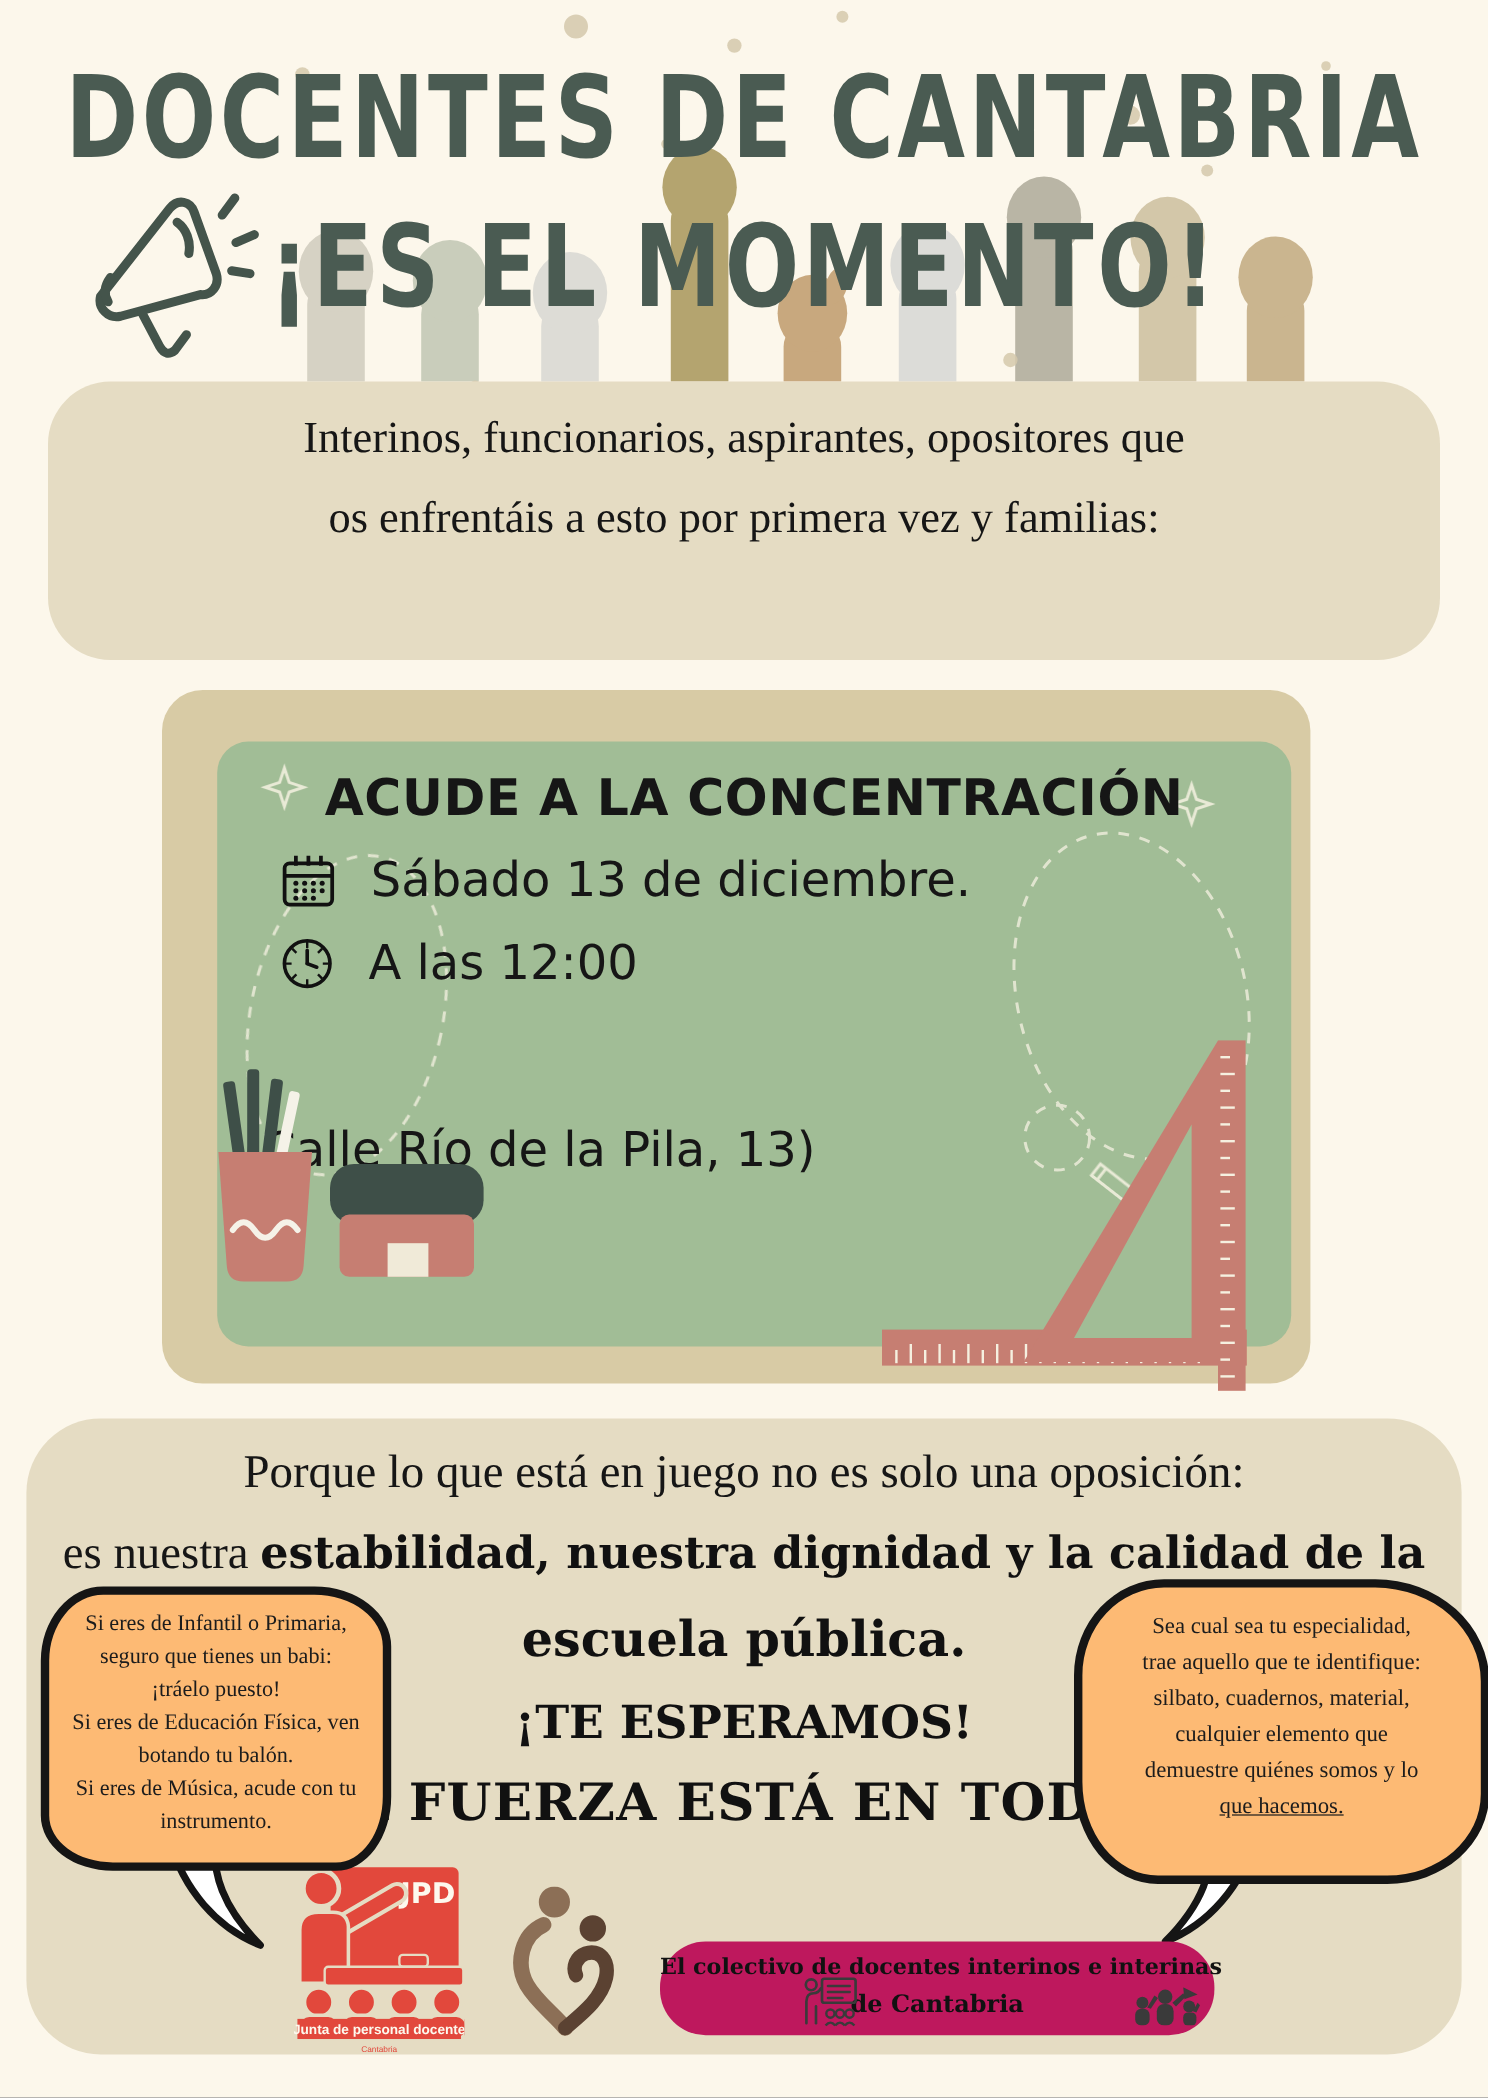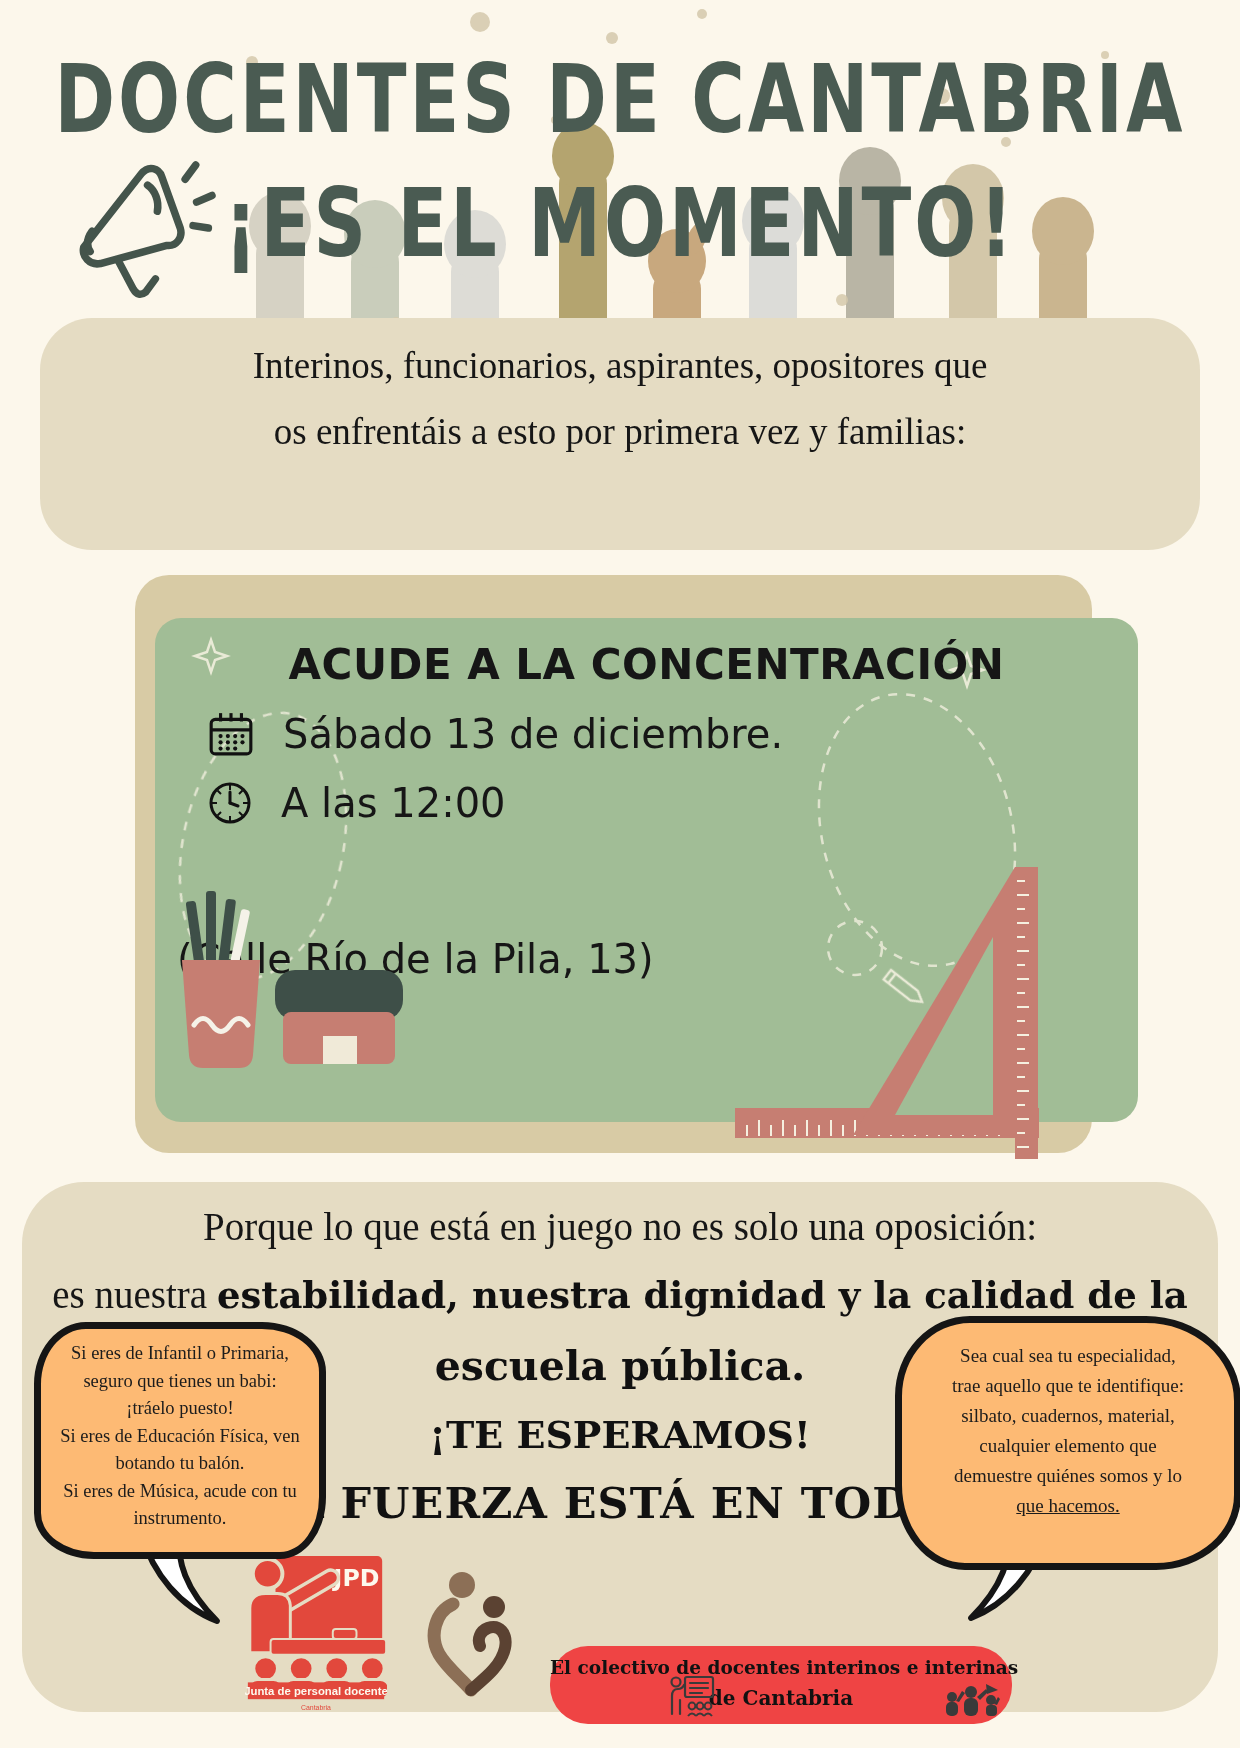--- a/index.html
+++ b/index.html
@@ -16,21 +16,21 @@
     letter-spacing:3px;white-space:nowrap;transform:scaleY(1.3);transform-origin:center top;z-index:3;}
   .serif{font-family:"Liberation Serif",serif;color:var(--ink);}
   .slab{font-family:"DejaVu Serif",serif;font-weight:bold;color:#111;}
   .sans{font-family:"DejaVu Sans",sans-serif;color:#161616;}
   .panel{background:var(--beige);border-radius:52px;}
   .board-frame{background:var(--tan);border-radius:34px;}
   .board-green{background:var(--green);border-radius:26px;overflow:hidden;}
   .board-row{display:flex;align-items:center;gap:28px;white-space:nowrap;}
   .bubble{background:#fdba74;border:7px solid #151515;z-index:2;}
   .bubble .bline{text-align:center;font-family:"Liberation Serif",serif;color:#1c1c1c;}
-  .whitebar{background:#ef4444;border-radius:38px;z-index:2;margin-top:28px;}
+  .whitebar{background:#be185d;border-radius:38px;z-index:2;}
   svg{display:block;}
 </style>
 </head>
 <body>
 
 <div class="poster">
 
   <svg class="abs" style="left:225px;top:92px;z-index:1" width="880" height="226" viewBox="0 0 880 226">
     <g>
       <g fill="#d6d2c4">
@@ -102,21 +102,21 @@
 
   <div class="abs center title-line" style="top:44px;font-size:73px;">DOCENTES DE CANTABRIA</div>
   <div class="abs center title-line" style="top:168px;font-size:73px;">¡ES EL MOMENTO!</div>
 
   <div class="abs panel" style="left:40px;top:318px;width:1160px;height:232px;z-index:2;"></div>
   <div class="abs center serif" style="top:344px;font-size:37px;z-index:3;">Interinos, funcionarios, aspirantes, opositores que</div>
   <div class="abs center serif" style="top:410px;font-size:37px;z-index:3;">os enfrentáis a esto por primera vez y familias:</div>
 
   <div class="abs board-frame" style="left:135px;top:575px;width:957px;height:578px;z-index:2;">
 
-    <div class="abs board-green" style="left:20px;top:43px;width:983px;height:504px;">
+    <div class="abs board-green" style="left:46px;top:43px;width:895px;height:504px;">
 
       <svg class="abs" style="left:0;top:0" width="895" height="504" viewBox="0 0 895 504">
         <g fill="none" stroke="#f6f2e2" stroke-width="2.5" opacity="0.75" stroke-dasharray="9 9">
           <ellipse cx="108" cy="228" rx="80" ry="135" transform="rotate(12 108 228)"></ellipse>
           <ellipse cx="762" cy="212" rx="95" ry="138" transform="rotate(-14 762 212)"></ellipse>
           <circle cx="700" cy="330" r="27"></circle>
         </g>
         <g fill="none" stroke="#f6f2e2" stroke-width="2.5" opacity="0.85">
           <path d="M40 38 L52 34 L56 22 L60 34 L72 38 L60 42 L56 54 L52 42 Z"></path>
           <path d="M796 52 L808 48 L812 36 L816 48 L828 52 L816 56 L812 68 L808 56 Z"></path>

